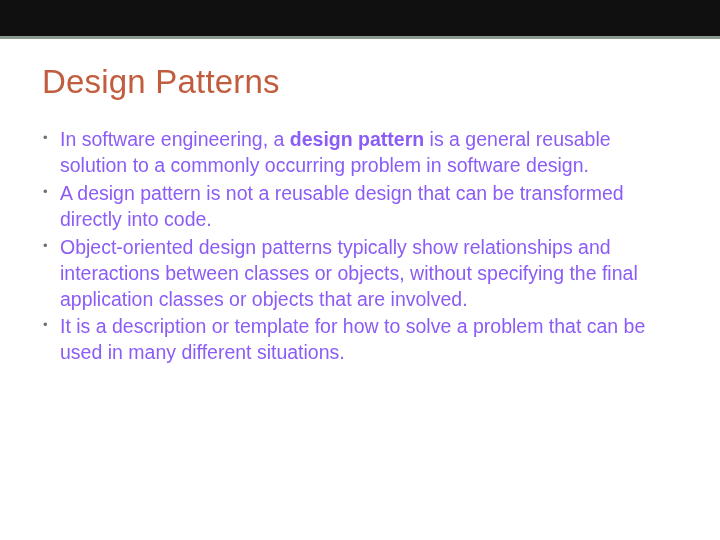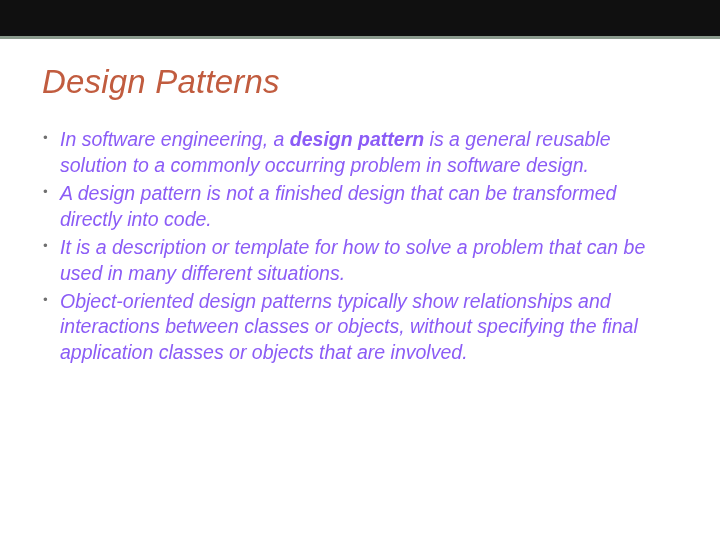--- a/index.html
+++ b/index.html
@@ -19,21 +19,20 @@
       height: 36px;
       background: #101010;
     }
     .divider {
       width: 100%;
       height: 3px;
       background: #8a9a8d;
     }
     .content {
       padding: 24px 68px 0 42px;
-      font-style: italic;
     }
     .title {
       font-size: 33px;
       font-weight: 400;
       color: #c15c3f;
       margin-bottom: 26px;
       letter-spacing: 0.2px;
     }
     .bullets {
       list-style: none;
@@ -65,22 +64,22 @@
 <div class="top-bar"></div>
 <div class="divider"></div>
 
 <div class="content">
   <h1 class="title">Design Patterns</h1>
   <ul class="bullets">
     <li class="bullet-item">
       <span>In software engineering, a </span><span class="bold">design pattern</span><span> is a general reusable solution to a commonly occurring problem in software design.</span>
     </li>
     <li class="bullet-item">
-      <span>A design pattern is not a finished design that can be transformed directly into code.</span><span class="bold"></span><span></span>
+      <span>A design pattern is not a reusable design that can be transformed directly into code.</span><span class="bold"></span><span></span>
+    </li>
+    <li class="bullet-item">
+      <span>Object-oriented design patterns typically show relationships and interactions between classes or objects, without specifying the final application classes or objects that are involved.</span><span class="bold"></span><span></span>
     </li>
     <li class="bullet-item">
       <span>It is a description or template for how to solve a problem that can be used in many different situations.</span><span class="bold"></span><span></span>
-    </li>
-    <li class="bullet-item">
-      <span>Object-oriented design patterns typically show relationships and interactions between classes or objects, without specifying the final application classes or objects that are involved.</span><span class="bold"></span><span></span>
     </li>
   </ul>
 </div>
 
 </body></html>

